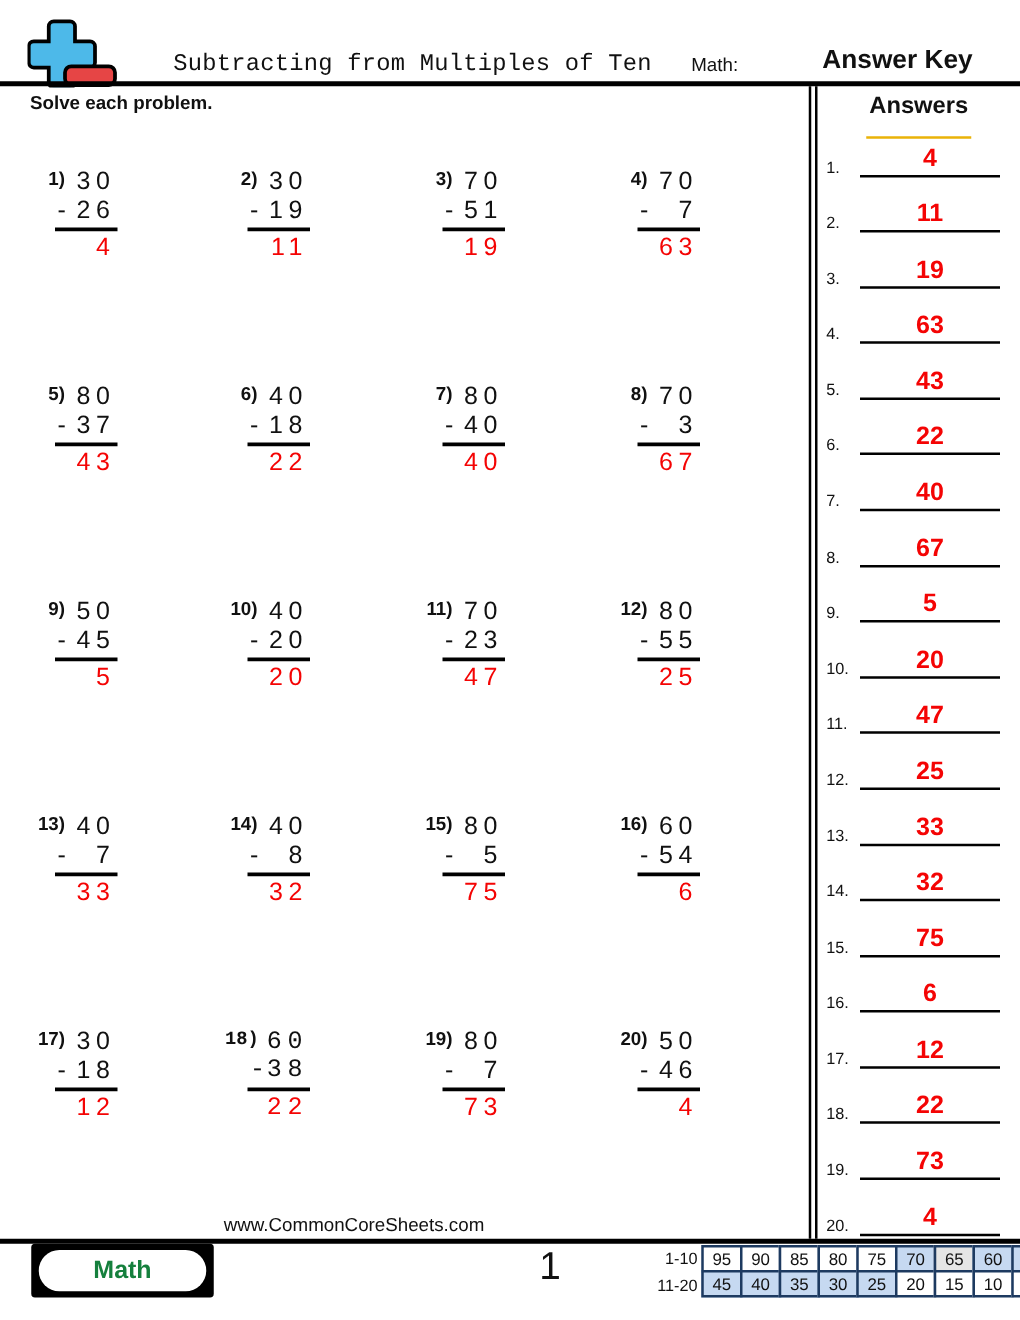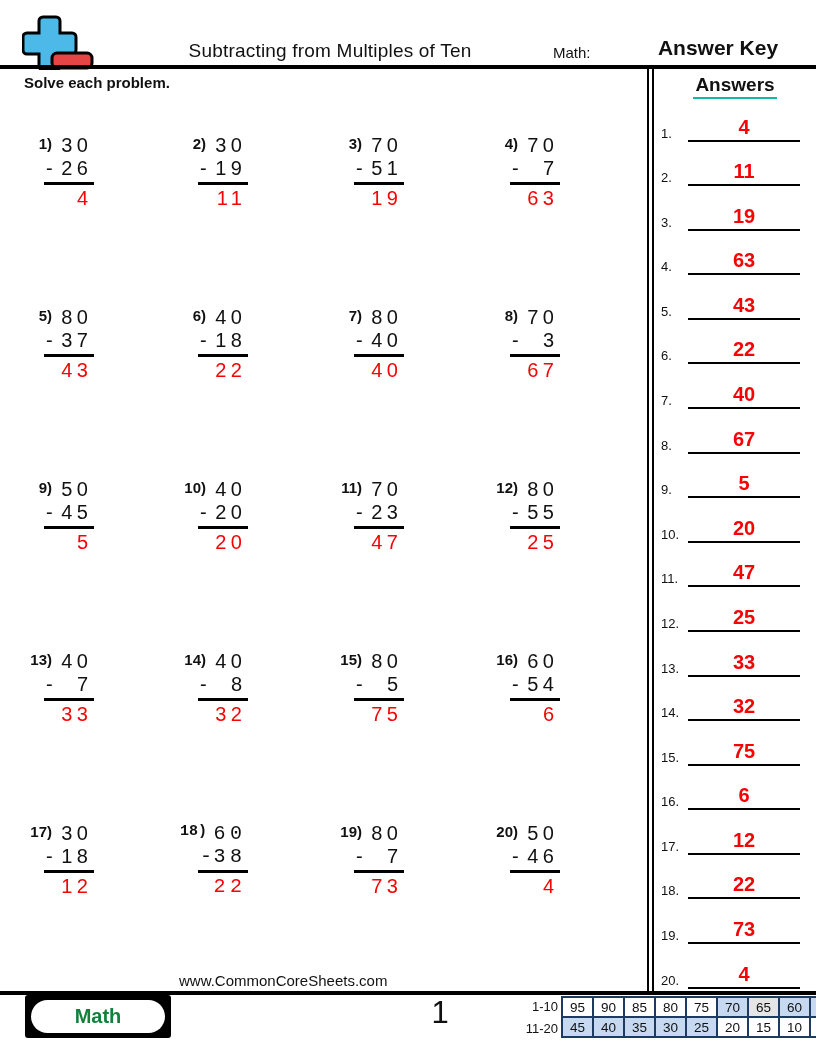--- a/index.html
+++ b/index.html
@@ -3,21 +3,21 @@
 <meta charset="utf-8">
 <style>
   * { margin:0; padding:0; box-sizing:border-box; }
   body { background:#888; font-family:"Liberation Sans", sans-serif; }
   .page { position:relative; width:816px; height:1056px; background:#ffffff;
           margin:0 auto; overflow:hidden; color:#111; }
 
   
   .logo-svg { position:absolute; left:22px; top:14px; }
   .page-title { position:absolute; left:0; top:40px; width:660px; text-align:center;
-                font-size:19px; letter-spacing:.2px; }
+                font-size:19px; letter-spacing:.2px;font-family:Liberation Mono, monospace; }
   .name-label { position:absolute; left:553px; top:44px; font-size:15px; }
   .name-value { position:absolute; left:620px; top:36px; width:196px; text-align:center;
                 font-size:21px; font-weight:bold; }
   .header-rule { position:absolute; left:0; top:65px; width:816px; height:4px; background:#000; }
   .instructions { position:absolute; left:24px; top:74px; font-size:15px; font-weight:bold; }
 
   
   .v-divider { position:absolute; left:647px; top:69px; height:922px; width:7px;
                border-left:2px solid #000; border-right:2px solid #000; }
 
@@ -29,21 +29,21 @@
   .digits { display:block; text-align:right; font-size:20px; line-height:23px;
             letter-spacing:4.5px; margin-right:-4.5px; white-space:nowrap; }
   .sub-row { position:relative; }
   .minus { position:absolute; left:-12px; top:0; font-size:20px; line-height:23px; }
   .prob-rule { height:3px; background:#000; margin:2px 0 2px -14px; width:calc(100% + 20px); }
   .prob-ans { color:var(--red); }
 
   
   .answers-title { position:absolute; left:654px; top:74px; width:162px; text-align:center; }
   .answers-title span { display:inline-block; font-size:19px; font-weight:bold;
-                        border-bottom:2px solid #14b8a6; padding:0 2px 1px; }
+                        border-bottom:2px solid #eab308; padding:0 2px 13px; }
   .answers-list { position:absolute; left:653px; top:97px; width:163px; }
   .answer-item { display:flex; align-items:flex-end; height:44.58px; padding-left:8px; }
   .answer-num { width:27px; font-size:13px; padding-bottom:1px; flex:none; }
   .answer-line { width:112px; border-bottom:2px solid #000; text-align:center;
                  font-size:20px; font-weight:bold; color:var(--red); line-height:25px; }
 
   
   .footer-rule { position:absolute; left:0; top:991px; width:816px; height:4px; background:#000; }
   .math-badge { position:absolute; left:25px; top:995px; width:146px; height:43px;
                 background:#000; border-radius:3px; display:flex; align-items:center;

